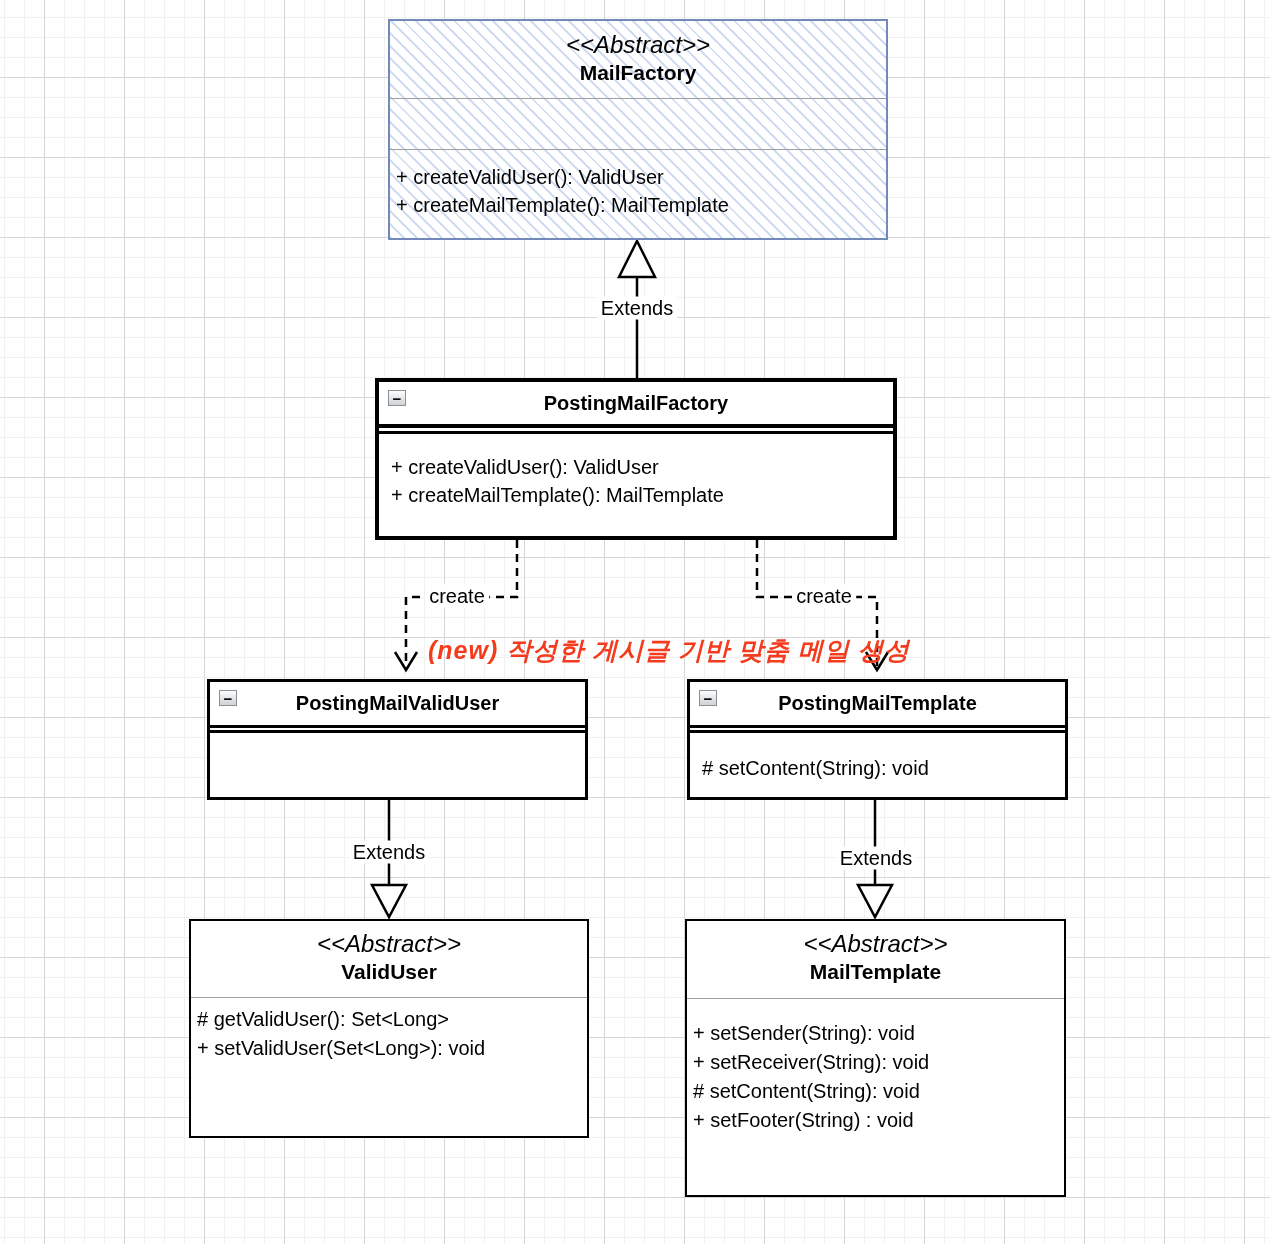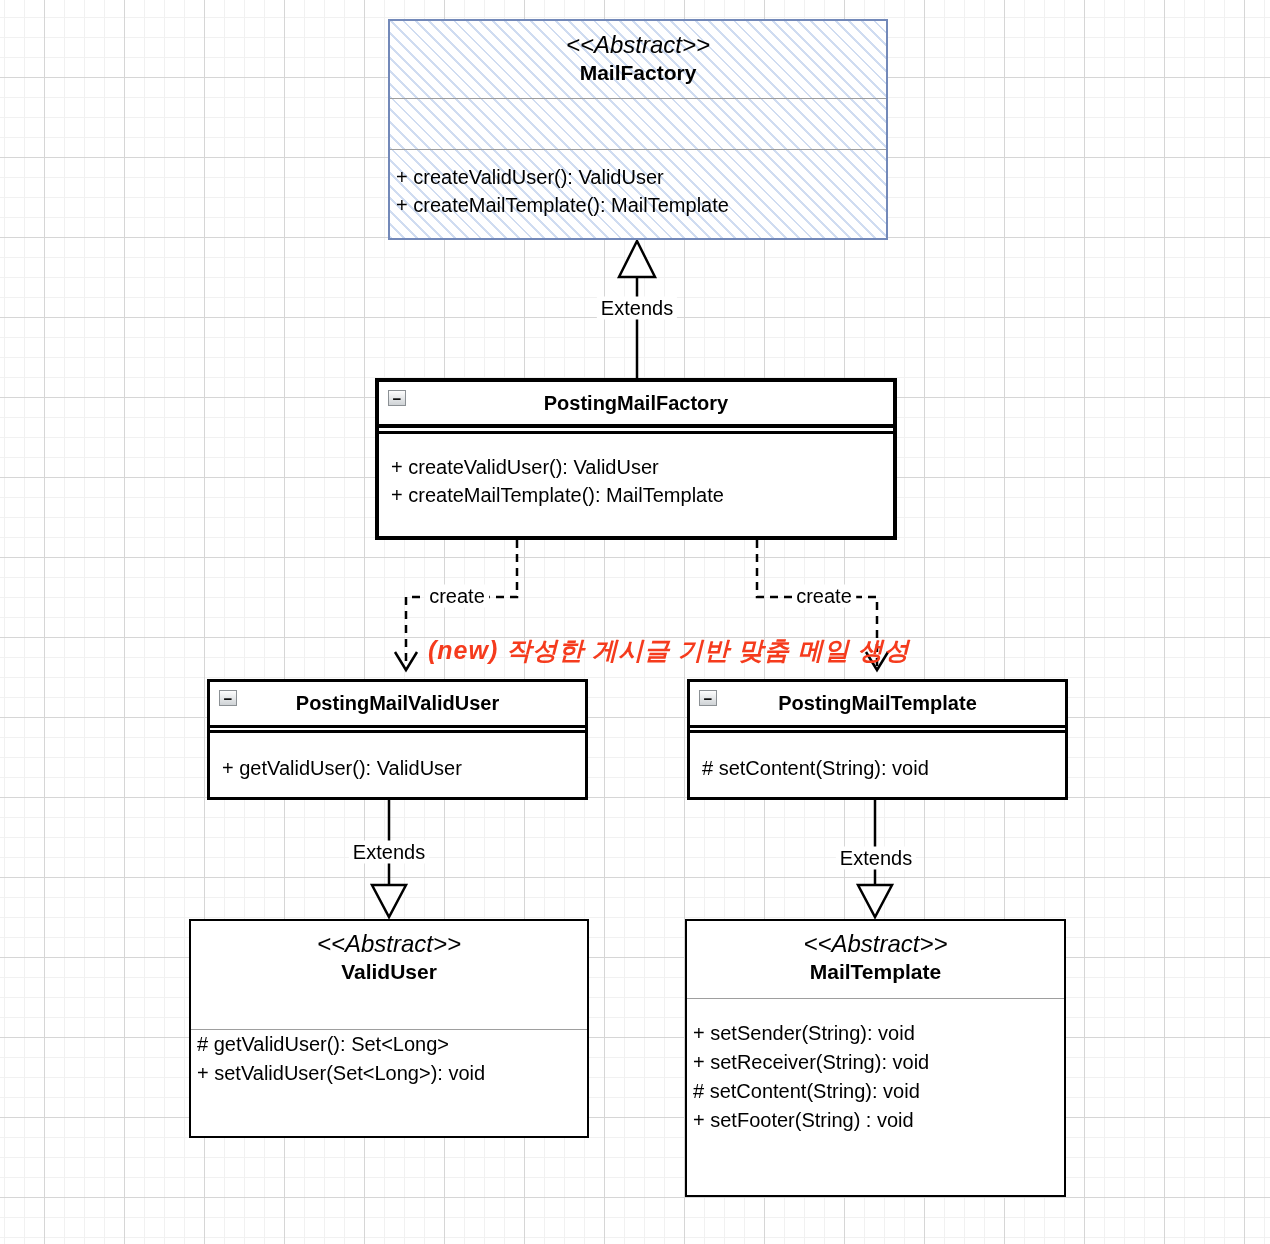--- a/index.html
+++ b/index.html
@@ -136,23 +136,20 @@
   <div class="edge-label" style="left:824px; top:596px;">create</div>
 
   <div class="annotation" style="left:428px; top:634px; color:#f53b1d;">(new) 작성한 게시글 기반 맞춤 메일 생성</div>
 
   <div class="cls solid" style="left:207px; top:679px; width:381px; height:121px;">
     <div class="titlebar" style="height:46px; border-bottom:3px solid #000;">
       <span class="collapse">−</span>
       <span class="cname">PostingMailValidUser</span>
     </div>
     <div class="dblgap" style="height:5px; border-bottom:3px solid #000;"></div>
-    <div style="padding:21px 0 0 12px;">
-      <div class="mline" style="line-height:28px;">+ getValidUser(): ValidUser</div>
-    </div>
   </div>
 
   <div class="cls solid" style="left:687px; top:679px; width:381px; height:121px;">
     <div class="titlebar" style="height:46px; border-bottom:3px solid #000;">
       <span class="collapse">−</span>
       <span class="cname">PostingMailTemplate</span>
     </div>
     <div class="dblgap" style="height:5px; border-bottom:3px solid #000;"></div>
     <div style="padding:21px 0 0 12px;">
       <div class="mline" style="line-height:28px;"># setContent(String): void</div>
@@ -160,21 +157,21 @@
   </div>
 
   <div class="edge-label" style="left:389px; top:852px;">Extends</div>
   <div class="edge-label" style="left:876px; top:858px;">Extends</div>
 
   <div class="cls plain" style="left:189px; top:919px; width:400px; height:219px;">
     <div class="title2" style="height:76px; padding-top:9px;">
       <div class="stereo">&lt;&lt;Abstract&gt;&gt;</div>
       <div class="cname">ValidUser</div>
     </div>
-    <div class="sect" style="height:99px; padding:0 0 0 6px;margin-top:32px;">
+    <div class="sect" style="height:99px; padding:7px 0 0 6px;">
       <div class="mline" style="line-height:29px;"># getValidUser(): Set&lt;Long&gt;</div>
       <div class="mline" style="line-height:29px;">+ setValidUser(Set&lt;Long&gt;): void</div>
     </div>
   </div>
 
   <div class="cls plain" style="left:685px; top:919px; width:381px; height:278px;">
     <div class="title2" style="height:77px; padding-top:9px;">
       <div class="stereo">&lt;&lt;Abstract&gt;&gt;</div>
       <div class="cname">MailTemplate</div>
     </div>

